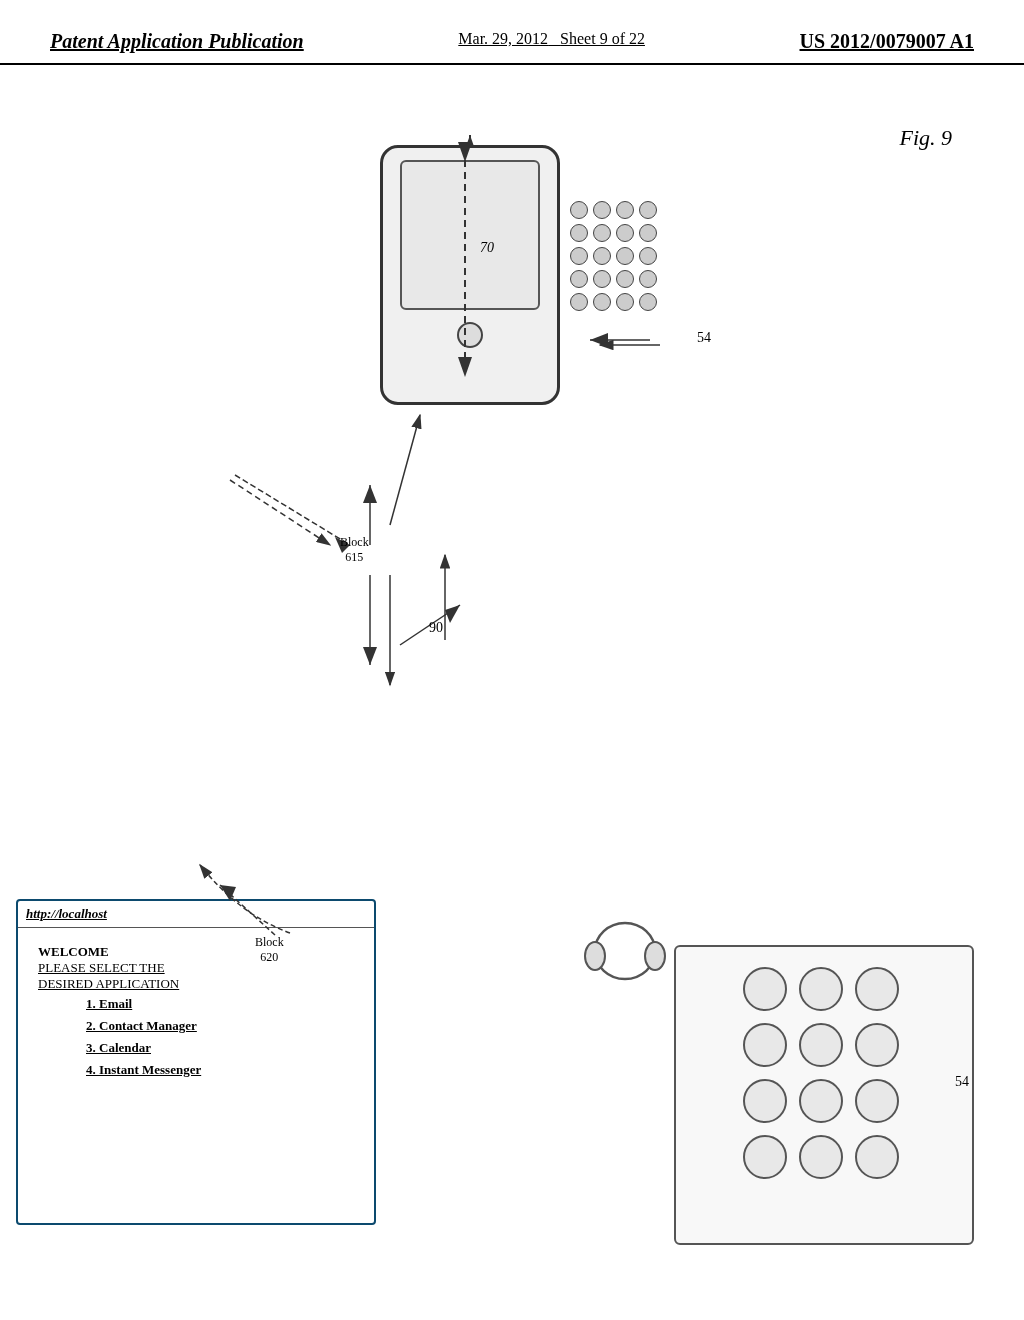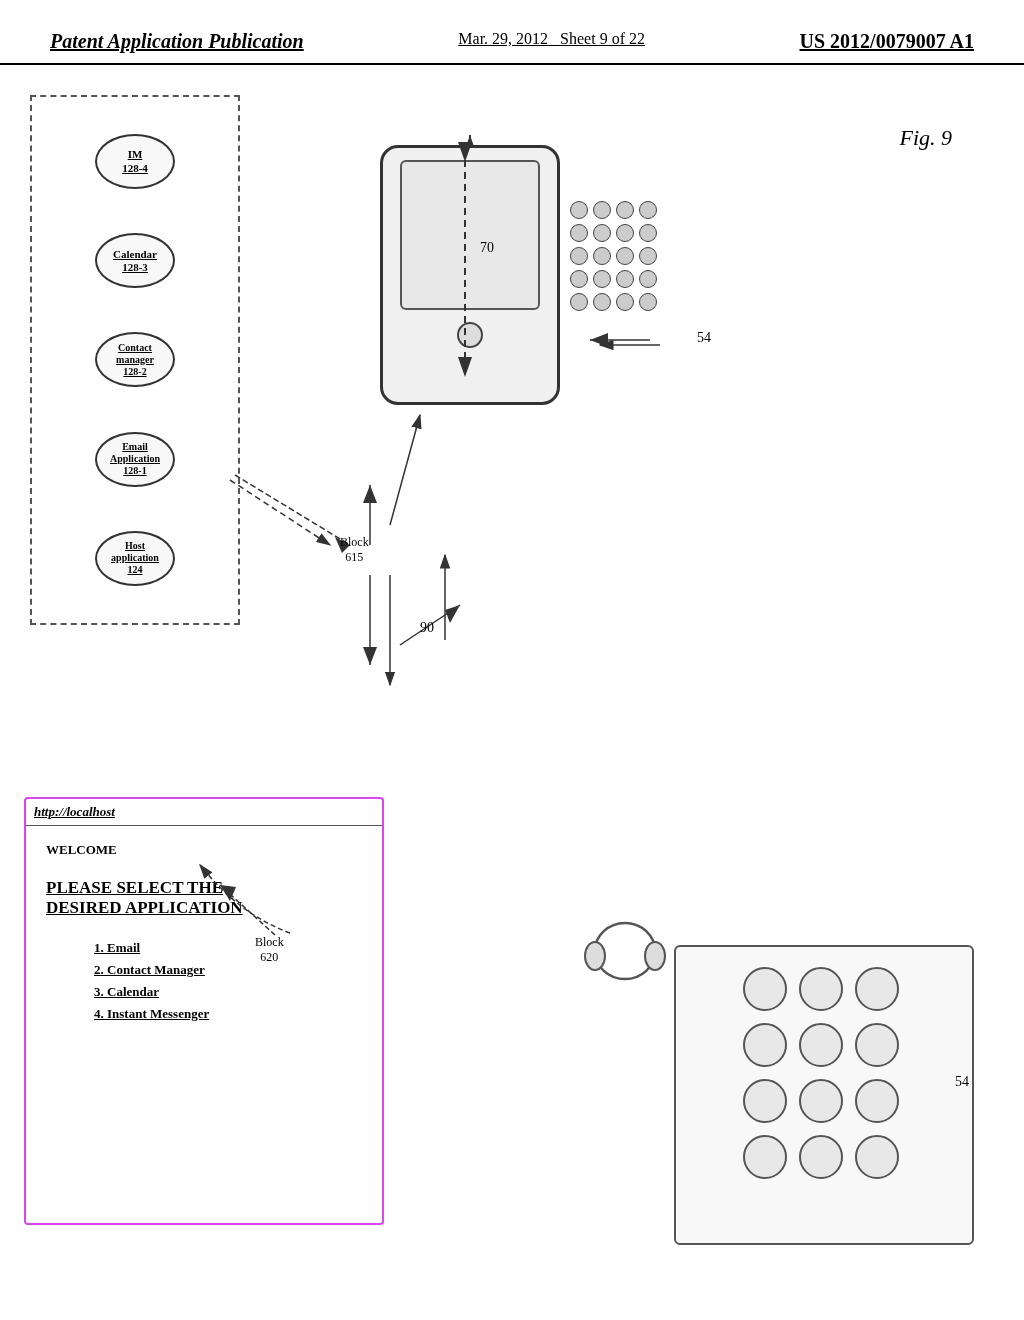--- a/index.html
+++ b/index.html
@@ -137,51 +137,51 @@
       width: 18px;
       height: 18px;
       border: 1.5px solid #444;
       border-radius: 50%;
       background: #ccc;
     }
 
     
     .browser-window {
       position: absolute;
-      left: 24px;
+      left: 16px;
       bottom: 60px;
       width: 360px;
-      height: 428px;
-      border: 2px solid #d946ef;
+      height: 326px;
+      border: 2px solid #0c4a6e;
       border-radius: 4px;
       background: #fff;
     }
     .browser-addressbar {
       border-bottom: 1.5px solid #555;
       padding: 5px 8px;
       font-size: 13px;
       font-weight: bold;
       font-style: italic;
       text-decoration: underline;
     }
     .browser-content {
       padding: 16px 20px;
       font-size: 13px;
       font-weight: bold;
     }
     .browser-content .welcome {
       font-size: 13px;
       font-weight: bold;
-      margin-bottom: 20px;
+      margin-bottom: 0;
     }
     .browser-content .please {
-      font-size: 17px;
-      font-weight: bold;
-      text-decoration: underline;
-      margin-bottom: 22px;
+      font-size: 13px;
+      font-weight: normal;
+      text-decoration: underline;
+      margin-bottom: 4px;
       display: block;
     }
     .browser-content .menu-item {
       font-size: 13px;
       text-decoration: underline;
       margin-bottom: 6px;
       display: block;
       margin-left: 48px;
     }
 
@@ -273,42 +273,20 @@
     <polygon points="460,540 445,545 450,558" fill="#333"></polygon>
 
     <line x1="650" y1="275" x2="590" y2="275" stroke="#333" stroke-width="1.5"></line>
     <polygon points="590,275 608,268 608,282" fill="#333"></polygon>
   </svg>
 
   <div class="fig-label">
     <span>Fig. 9</span>
   </div>
 
-  <div class="left-panel">
-
-    <div class="circle-item">
-      <div class="circle-shape">IM<br>128-4</div>
-    </div>
-
-    <div class="circle-item">
-      <div class="circle-shape">Calendar<br>128-3</div>
-    </div>
-
-    <div class="circle-item">
-      <div class="circle-shape" style="font-size:10px;">Contact<br>manager<br>128-2</div>
-    </div>
-
-    <div class="circle-item">
-      <div class="circle-shape" style="font-size:10px;">Email<br>Application<br>128-1</div>
-    </div>
-
-    <div class="circle-item">
-      <div class="circle-shape" style="font-size:10px;">Host<br>application<br>124</div>
-    </div>
-  </div>
 
   <div class="smartphone" style="left:380px; top:80px;">
     <div class="smartphone-screen"></div>
     <div class="smartphone-button"></div>
 
   </div>
 
   <div style="position:absolute; left:570px; top:130px;">
     <div class="keypad-grid">
       <div class="key-dot"></div>
@@ -327,27 +305,27 @@
       <div class="key-dot"></div>
       <div class="key-dot"></div>
       <div class="key-dot"></div>
       <div class="key-dot"></div>
       <div class="key-dot"></div>
       <div class="key-dot"></div>
       <div class="key-dot"></div>
     </div>
   </div>
 
-  <div class="label-text" style="left:480px; top:175px;">70</div>
+  <div class="label-text" style="left:480px; top:175px;font-style:italic;">70</div>
 
   <div class="label-text" style="left:665px; top:265px;margin-left:32px;">54</div>
 
   <div class="block-label" style="left:340px; top:470px;">Block<br>615</div>
 
-  <div class="label-text" style="left:420px; top:555px;">90</div>
+  <div class="label-text" style="left:429px; top:555px;">90</div>
 
   <div class="browser-window">
     <div class="browser-addressbar">
       <span>http://localhost</span>
     </div>
     <div class="browser-content">
       <div class="welcome">WELCOME</div>
       <span class="please">PLEASE SELECT THE<br>DESIRED APPLICATION</span>
       <span class="menu-item">1. Email</span>
       <span class="menu-item">2. Contact Manager</span>

